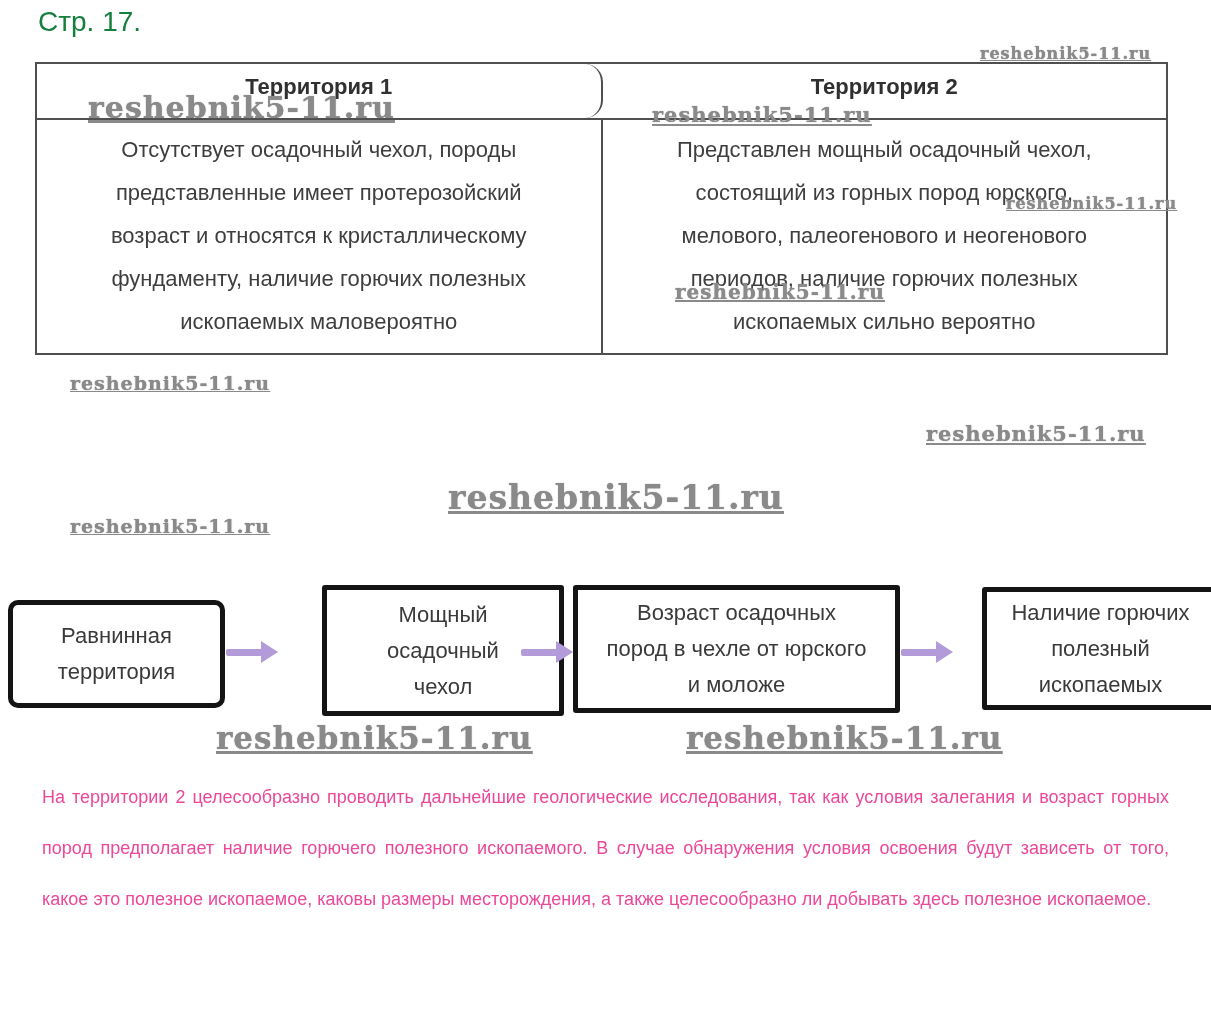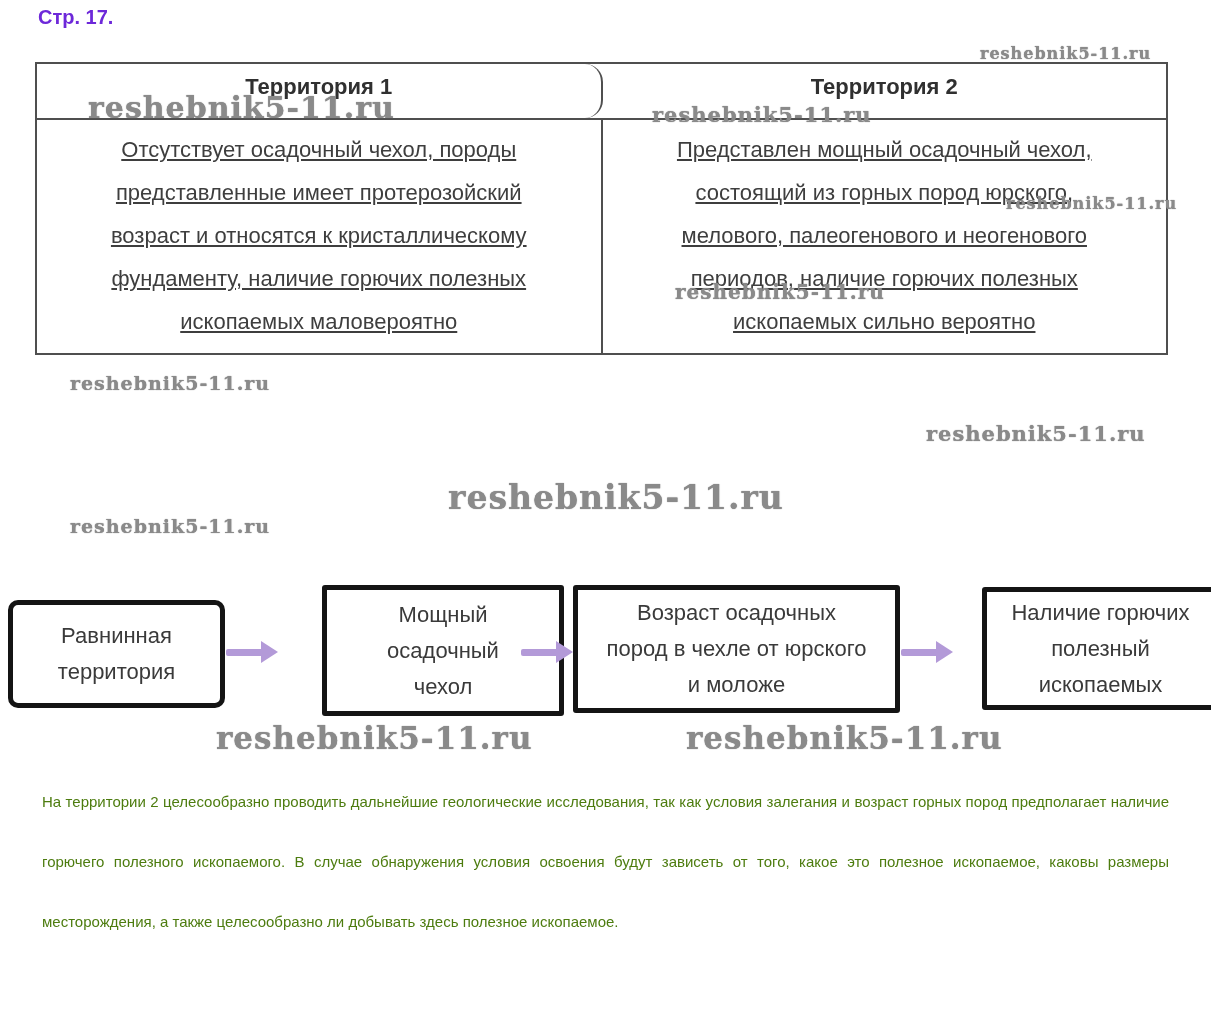--- a/index.html
+++ b/index.html
@@ -9,23 +9,23 @@
     height: 1033px;
     background: #ffffff;
     font-family: "Liberation Sans", sans-serif;
     color: #3e3e3e;
     overflow: hidden;
   }
 
   .page-title {
     position: absolute;
     left: 38px; top: 6px;
-    font-size: 20px;
-    font-weight: bold;
-    color: #6d28d9;
+    font-size: 28px;
+    font-weight: normal;
+    color: #15803d;
   }
 
   
   .cmp-table {
     position: absolute;
     left: 35px; top: 62px;
     width: 1133px; height: 293px;
     border: 2px solid #4f4f4f;
     box-sizing: border-box;
     background: transparent;
@@ -34,21 +34,21 @@
   .cmp-th {
     flex: 1;
     text-align: center;
     font-weight: bold;
     font-size: 22px;
     padding-top: 10px;
     box-sizing: border-box;
     color: #303030;
   }
   .cmp-th:first-child { border-right: 2px solid #4f4f4f; border-radius: 18px; }
-  .cmp-tbody { display: flex; height: 235px; text-decoration: underline; }
+  .cmp-tbody { display: flex; height: 235px; }
   .cmp-td {
     flex: 1;
     text-align: center;
     font-size: 22px;
     line-height: 43px;
     padding: 8px 45px 0 45px;
     box-sizing: border-box;
     color: #3e3e3e;
   }
   .cmp-td:first-child { border-right: 2px solid #4f4f4f; }
@@ -56,20 +56,21 @@
   
   .wm {
     position: absolute;
     font-family: "DejaVu Serif", serif;
     font-weight: bold;
     letter-spacing: 1px;
     color: #8a8a8a;
     text-shadow: 0 0 1px #777777;
     white-space: nowrap;
     user-select: none;
+    text-decoration: underline;
   }
 
   
   .fbox {
     position: absolute;
     border: 5px solid #141414;
     border-radius: 3px;
     background: #ffffff;
     box-sizing: border-box;
     display: flex;
@@ -104,24 +105,24 @@
   }
   .fa1 { left: 226px; top: 641px; }
   .fa2 { left: 521px; top: 641px; }
   .fa3 { left: 901px; top: 641px; }
 
   
   .conclusion {
     position: absolute;
     left: 42px; top: 772px;
     width: 1127px;
-    font-size: 15px;
-    line-height: 60px;
+    font-size: 18px;
+    line-height: 51px;
     text-align: justify;
-    color: #4d7c0f;
+    color: #ec4899;
   }
 </style>
 </head>
 <body>
 
 <div class="page">
 
   <div class="page-title">Стр. 17.</div>
 
   <div class="cmp-table">

